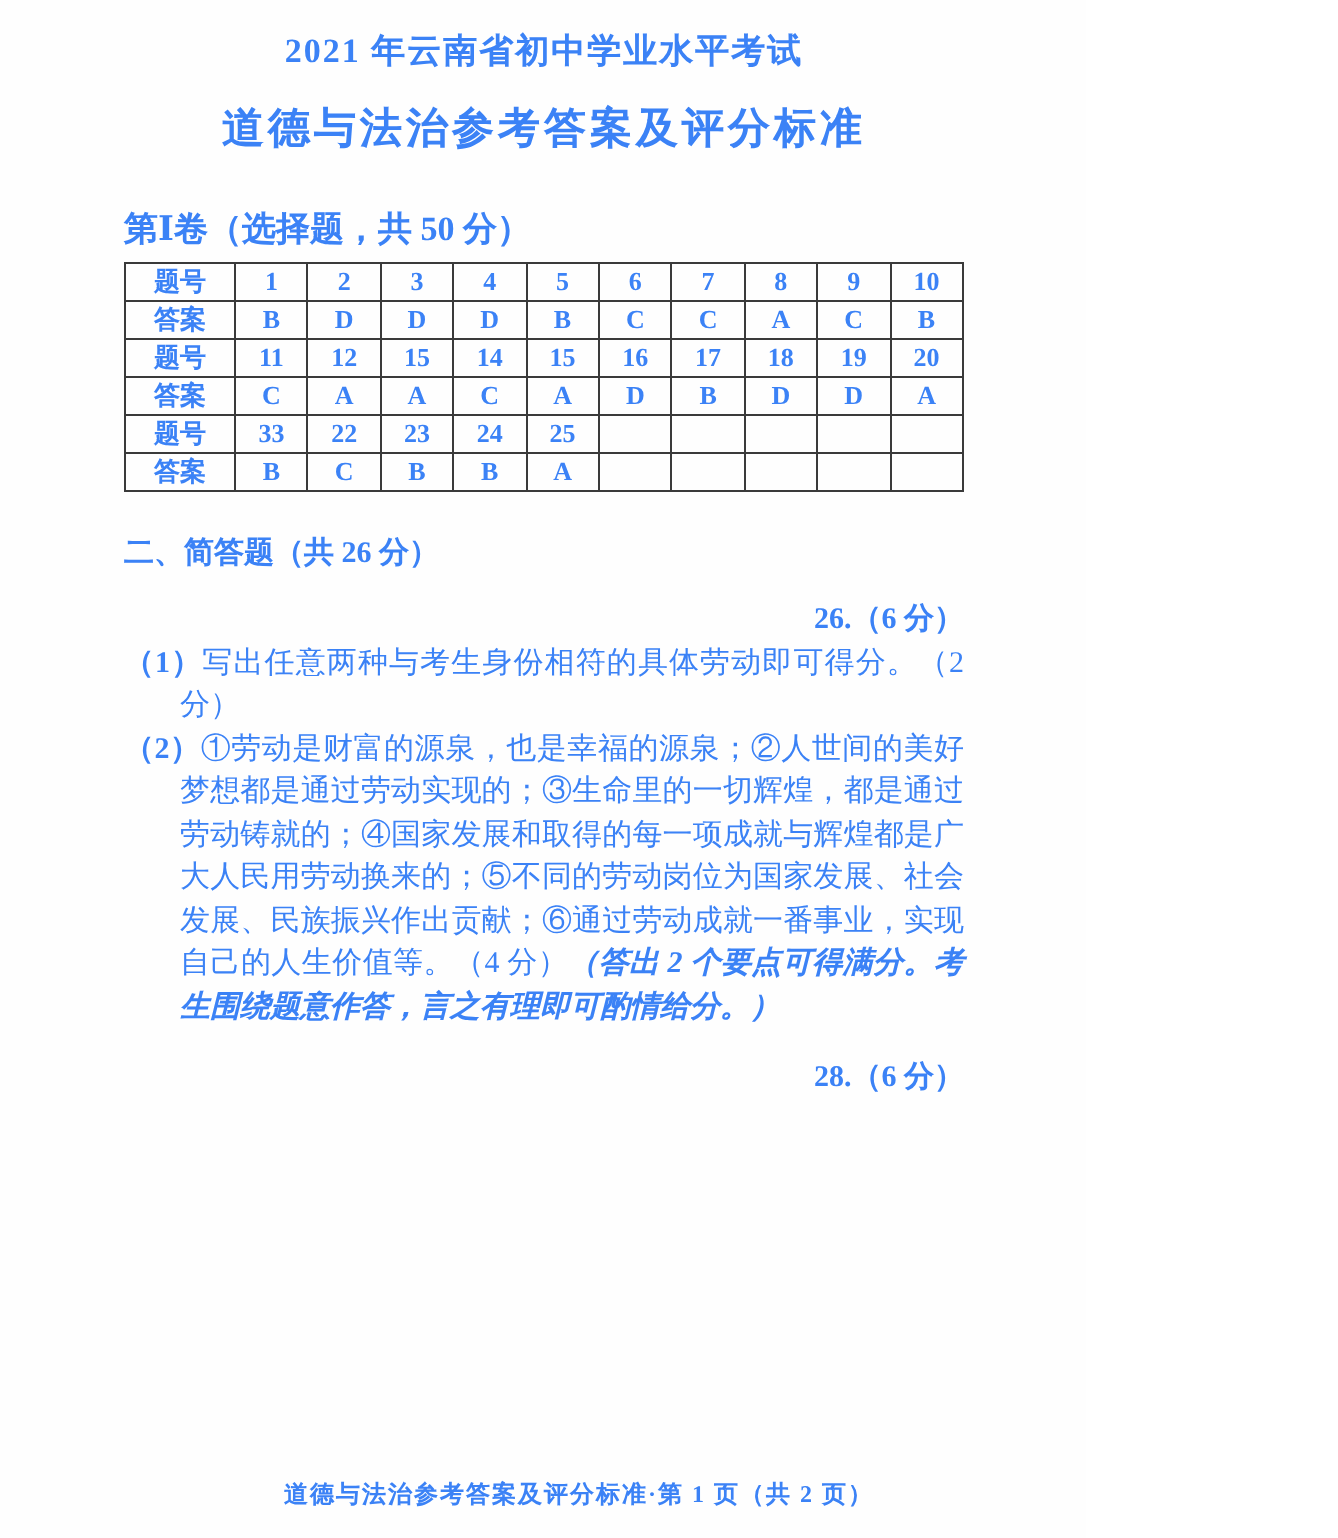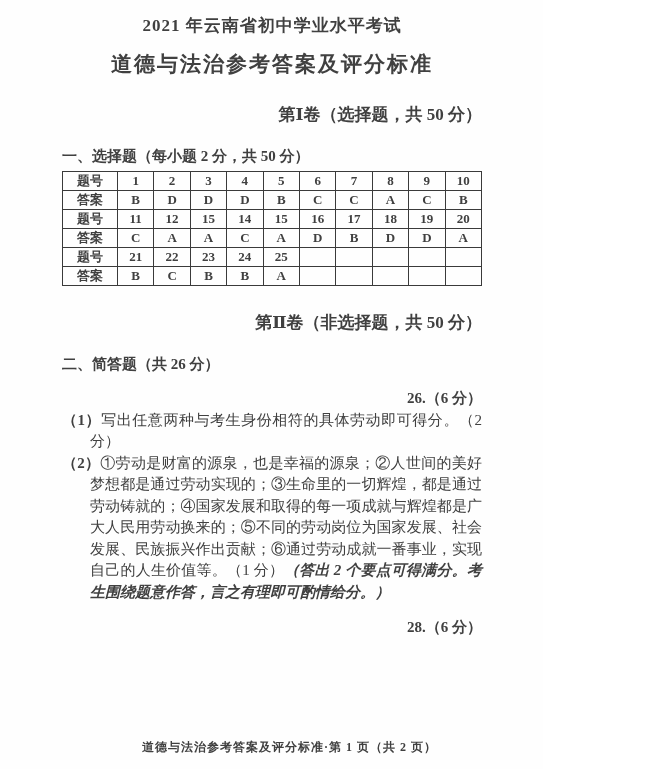--- a/index.html
+++ b/index.html
@@ -1,41 +1,41 @@
 <!DOCTYPE html>
 <html><head>
 <meta charset="utf-8">
 <style>
   html,body{margin:0;padding:0;background:#ffffff;}
   .page{
     position:relative;
     width:543px;height:769px;
     background:#fefefe;
-    color:#404040;
+    color:#3b82f6;
     font-family:"Liberation Serif","DejaVu Serif",serif;
     overflow:hidden;
     box-sizing:border-box;
   }
   .content{padding:10px 61px 0 62px;}
 
   .title1{
     margin:4px 0 0 0;
     text-align:center;
     font-size:17px;font-weight:bold;
     letter-spacing:1px;
   }
   .title2{
     margin:13px 0 0 0;
     text-align:center;
     font-size:21px;font-weight:bold;
     letter-spacing:2px;
   }
   .part-heading{
     margin:25px 0 0 0;
-    text-align:right;
+    text-align:left;
     font-size:17px;font-weight:bold;
   }
   .section-heading{
     margin:21px 0 0 0;
     font-size:15px;font-weight:bold;
   }
 
   table.answers{
     width:100%;
     margin-top:5px;
@@ -83,21 +83,20 @@
 </head>
 <body>
 
 <div class="page">
   <div class="content">
 
     <h2 class="title1">2021 年云南省初中学业水平考试</h2>
     <h1 class="title2">道德与法治参考答案及评分标准</h1>
 
     <h3 class="part-heading">第Ⅰ卷（选择题，共 50 分）</h3>
-    <p class="section-heading">一、选择题（每小题 2 分，共 50 分）</p>
 
     <table class="answers">
       <tbody>
           <tr>
             <td class="label-col">题号</td>
             <td>1</td>
             <td>2</td>
             <td>3</td>
             <td>4</td>
             <td>5</td>
@@ -141,21 +140,21 @@
             <td>C</td>
             <td>A</td>
             <td>D</td>
             <td>B</td>
             <td>D</td>
             <td>D</td>
             <td>A</td>
           </tr>
           <tr>
             <td class="label-col">题号</td>
-            <td>21</td>
+            <td>33</td>
             <td>22</td>
             <td>23</td>
             <td>24</td>
             <td>25</td>
             <td></td>
             <td></td>
             <td></td>
             <td></td>
             <td></td>
           </tr>
@@ -168,27 +167,26 @@
             <td>A</td>
             <td></td>
             <td></td>
             <td></td>
             <td></td>
             <td></td>
           </tr>
         </tbody>
     </table>
 
-    <h3 class="part-heading">第Ⅱ卷（非选择题，共 50 分）</h3>
     <p class="section-heading">二、简答题（共 26 分）</p>
 
     <div class="qa">
       <p class="q-number">26.（6 分）</p>
       <p class="q-item"><span class="item-label">（1）</span><span>写出任意两种与考生身份相符的具体劳动即可得分。（2 分）</span></p>
-      <p class="q-item"><span class="item-label">（2）</span><span>①劳动是财富的源泉，也是幸福的源泉；②人世间的美好梦想都是通过劳动实现的；③生命里的一切辉煌，都是通过劳动铸就的；④国家发展和取得的每一项成就与辉煌都是广大人民用劳动换来的；⑤不同的劳动岗位为国家发展、社会发展、民族振兴作出贡献；⑥通过劳动成就一番事业，实现自己的人生价值等。（1 分）</span><span class="note">（答出 2 个要点可得满分。考生围绕题意作答，言之有理即可酌情给分。）</span></p>
+      <p class="q-item"><span class="item-label">（2）</span><span>①劳动是财富的源泉，也是幸福的源泉；②人世间的美好梦想都是通过劳动实现的；③生命里的一切辉煌，都是通过劳动铸就的；④国家发展和取得的每一项成就与辉煌都是广大人民用劳动换来的；⑤不同的劳动岗位为国家发展、社会发展、民族振兴作出贡献；⑥通过劳动成就一番事业，实现自己的人生价值等。（4 分）</span><span class="note">（答出 2 个要点可得满分。考生围绕题意作答，言之有理即可酌情给分。）</span></p>
     </div>
 
     <div class="qa">
     </div>
 
     <div class="qa">
       <p class="q-number">28.（6 分）</p>
 
     </div>
 

